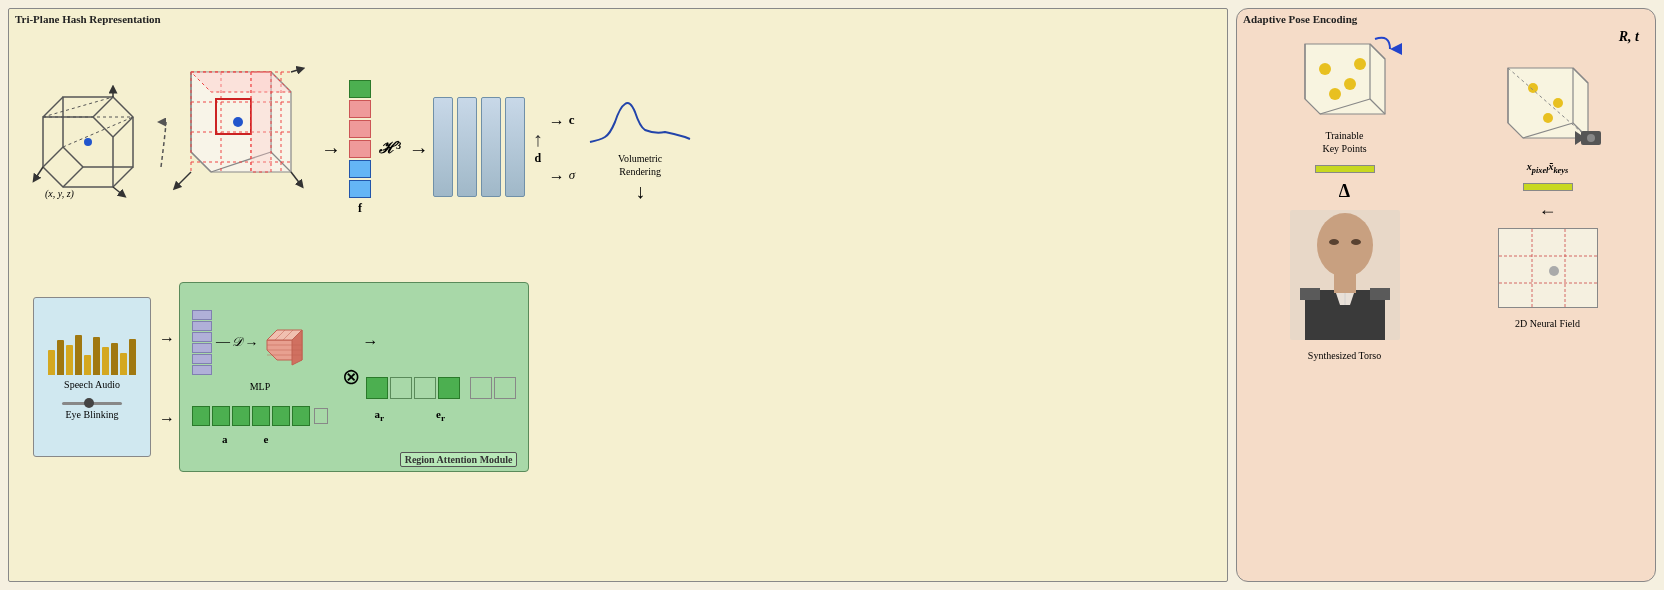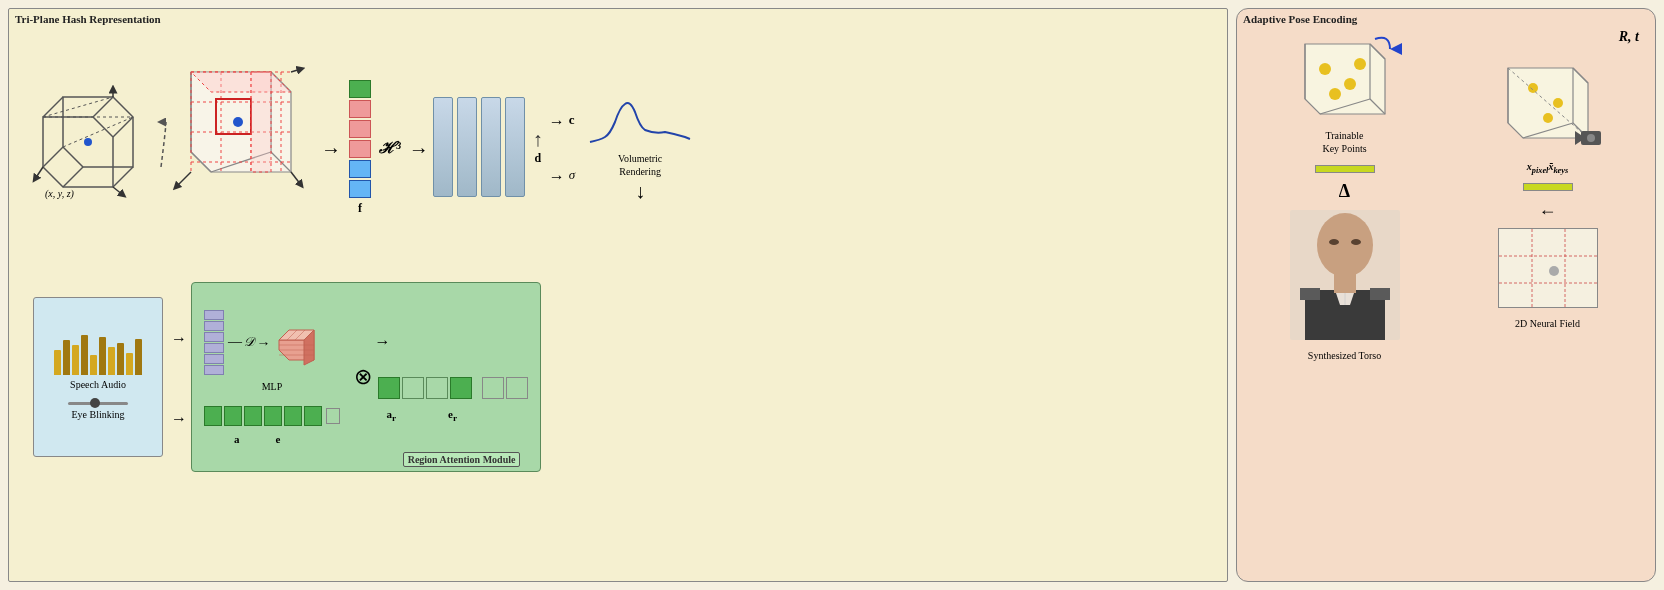--- a/index.html
+++ b/index.html
@@ -50,37 +50,37 @@
       display: flex;
       flex-direction: row;
       align-items: center;
       position: relative;
       flex-shrink: 0;
     }
 
     .region-attention-label {
       position: absolute;
       bottom: 4px;
-      right: 20px;
+      right: 11px;
       font-size: 10px;
       font-weight: bold;
       color: #333;
       border: 1px solid #555;
       padding: 1px 4px;
       background: #b8e8b8;
       border-radius: 2px;
     }
 
     
     .input-box {
       background: #d0e8f0;
       border: 1.5px solid #888;
       border-radius: 3px;
       padding: 8px;
-      width: 130px;
+      width: 118px;
       height: 160px;
       display: flex;
       flex-direction: column;
       align-items: center;
       justify-content: center;
       margin-right: 8px;
       flex-shrink: 0;
     }
 
     

